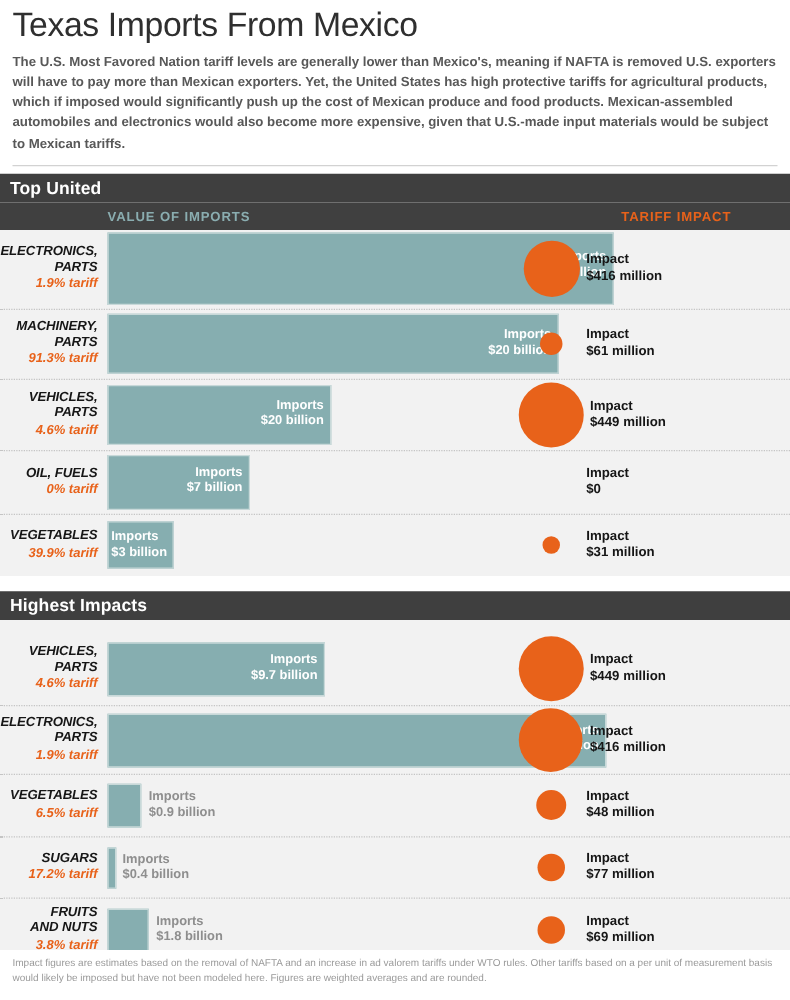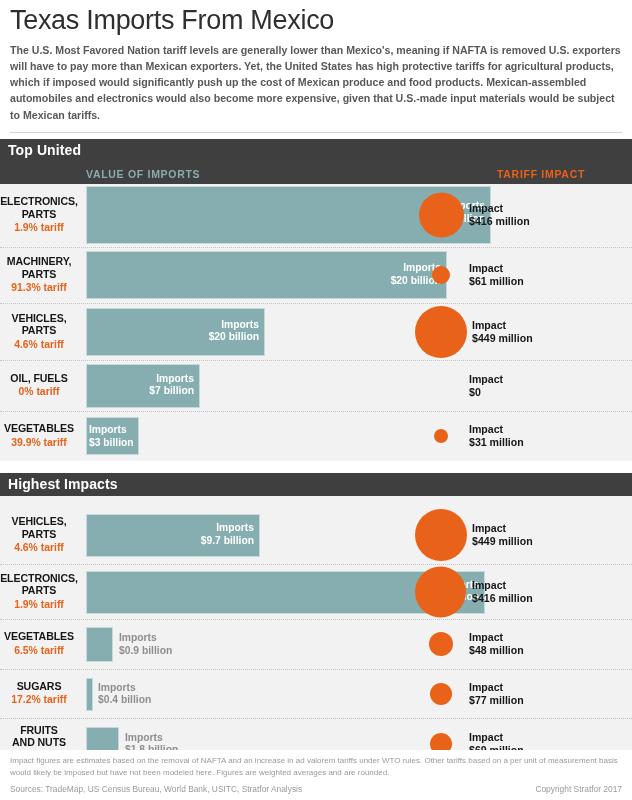--- a/index.html
+++ b/index.html
@@ -78,23 +78,24 @@
   .row {
     position: relative;
     border-bottom: 1px dotted #c4c4c4;
   }
   .row:last-child { border-bottom: none; }
 
   .label-block {
     position: absolute;
     left: 0;
     width: 78px;
-    text-align: center;
+    text-align: right;
     top: 50%;
     transform: translateY(-50%);
+    font-style: italic;
   }
   .cat-name {
     font-size: 10.6px;
     font-weight: 700;
     color: #161616;
     line-height: 1.18;
     letter-spacing: -0.1px;
   }
   .tariff-pct {
     font-size: 10.4px;
@@ -415,17 +416,13 @@
         <span class="l1">Impact</span>
         <span class="l2">$69 million</span>
       </div>
     </div>
   </div>
 
 </div>
 
 <div class="footer">
   <p class="footnote">Impact figures are estimates based on the removal of NAFTA and an increase in ad valorem tariffs under WTO rules. Other tariffs based on a per unit of measurement basis would likely be imposed but have not been modeled here. Figures are weighted averages and are rounded.</p>
-  <div class="sources-row">
-    <span>Sources: TradeMap, US Census Bureau, World Bank, USITC, Stratfor Analysis</span>
-    <span>Copyright Stratfor 2017</span>
-  </div>
 </div>
 
 </body></html>

